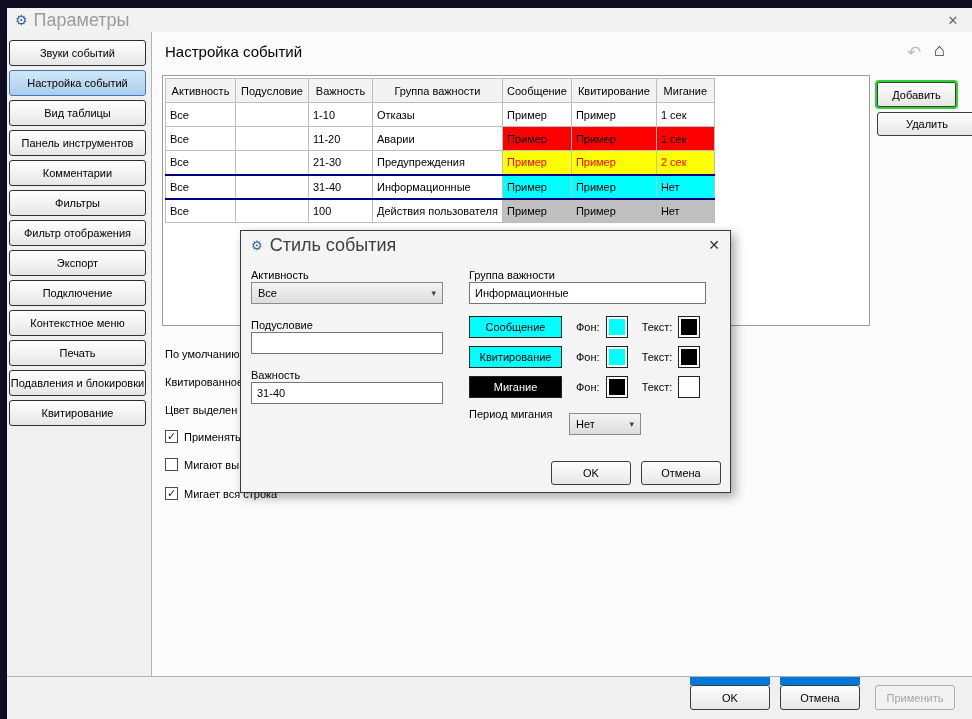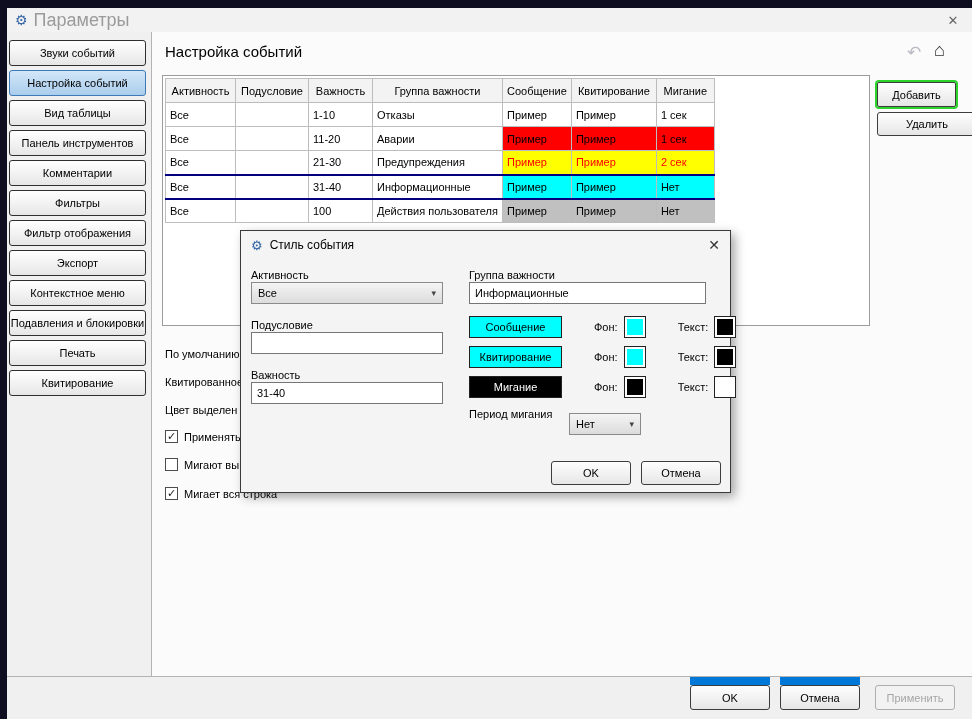--- a/index.html
+++ b/index.html
@@ -50,37 +50,37 @@
   .blue-bar{position:absolute;width:80px;height:8px;top:677px;z-index:3}
   .btn-footer{width:80px;height:25px;z-index:3}
   .f-ok{left:690px;top:685px}
   .f-cancel{left:780px;top:685px}
   .f-apply{left:875px;top:685px;color:#a6a6a6;border-color:#adadad;background:#f2f2f2}
 
   .dialog{position:absolute;left:240px;top:230px;width:491px;height:263px;background:#f4f4f4;
           border:1px solid #3a3a3a;box-shadow:4px 4px 10px rgba(0,0,0,.35);z-index:10}
   .d-titlebar{position:absolute;left:0;top:0;width:100%;height:28px;display:flex;align-items:center;padding:0 10px;gap:7px}
   .d-gear{color:#3465a4;font-size:13px;line-height:1}
-  .d-title{font-size:12px;color:#000000}
+  .d-title{font-size:18px;color:#404040}
   .d-close{margin-left:auto;font-size:14px;color:#333}
 
   .d-label{position:absolute;font-size:11px}
   .tbox{position:absolute;height:22px;border:1px solid #767676;background:#fff;font-size:11px;font-family:inherit;padding:0 5px}
   .combo{position:absolute;height:22px;border:1px solid #8a8a8a;background:linear-gradient(#f4f4f4,#dcdcdc);
          display:flex;align-items:center;justify-content:space-between;padding:0 6px;font-size:11px}
   .combo .arrow{color:#444;font-size:9px}
   .c-activity{left:10px;top:51px;width:192px}
   .t-group{left:228px;top:51px;width:237px}
   .t-sub{left:10px;top:101px;width:192px}
   .t-imp{left:10px;top:151px;width:192px}
   .c-blink{left:328px;top:182px;width:72px}
 
   .style-row{position:absolute;left:228px;display:flex;align-items:center}
   .style-btn{width:93px;height:22px;border:1px solid #222;display:flex;align-items:center;justify-content:center;font-size:11px}
-  .srow-lbl{margin-left:32px}
+  .srow-lbl{margin-left:14px}
   .swatch{width:22px;height:22px;border:1px solid #222;box-shadow:inset 0 0 0 2px #fff;margin-left:6px}
   .d-ok{left:310px;top:230px;width:80px;height:24px}
   .d-cancel{left:400px;top:230px;width:80px;height:24px}
 </style>
 </head>
 <body>
 
 <div class="screen">
 
   <div class="main-panel"></div>
@@ -96,23 +96,24 @@
 
   <div class="sidebar">
     <div class="side-btn">Звуки событий</div>
     <div class="side-btn selected">Настройка событий</div>
     <div class="side-btn">Вид таблицы</div>
     <div class="side-btn">Панель инструментов</div>
     <div class="side-btn">Комментарии</div>
     <div class="side-btn">Фильтры</div>
     <div class="side-btn">Фильтр отображения</div>
     <div class="side-btn">Экспорт</div>
+    <div class="side-btn">Подключение</div>
     <div class="side-btn">Контекстное меню</div>
+    <div class="side-btn">Печать</div>
     <div class="side-btn">Подавления и блокировки</div>
-    <div class="side-btn">Печать</div>
     <div class="side-btn">Квитирование</div>
   </div>
 
   <div class="page-title">Настройка событий</div>
   <span class="icon-undo">↶</span>
   <span class="icon-home">⌂</span>
 
   <div class="table-box">
     <table class="events">
       <colgroup>

